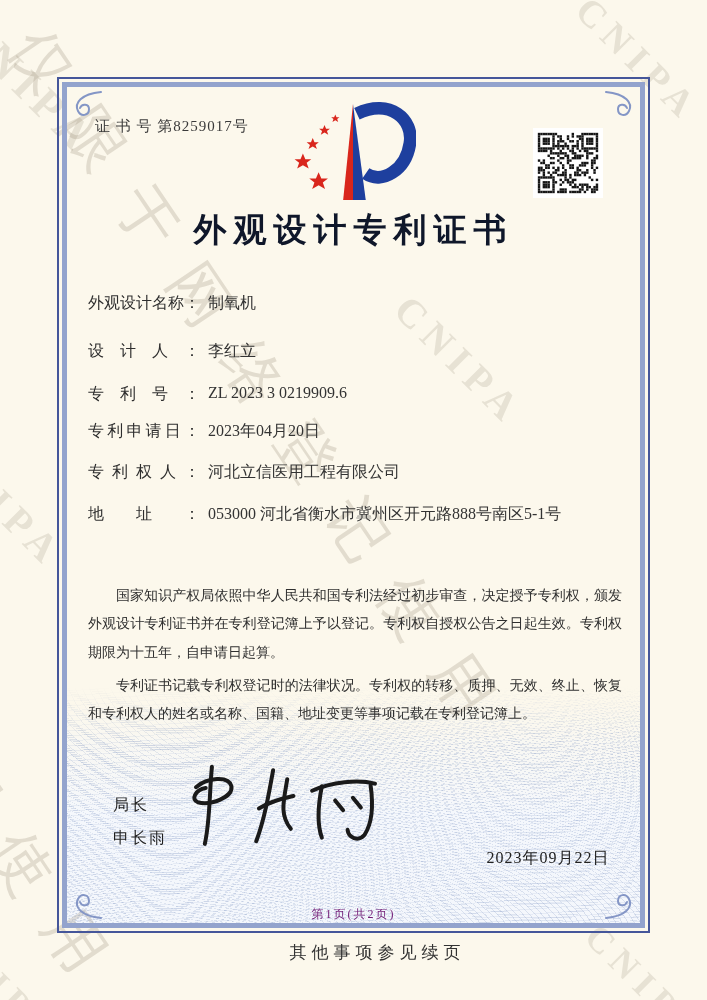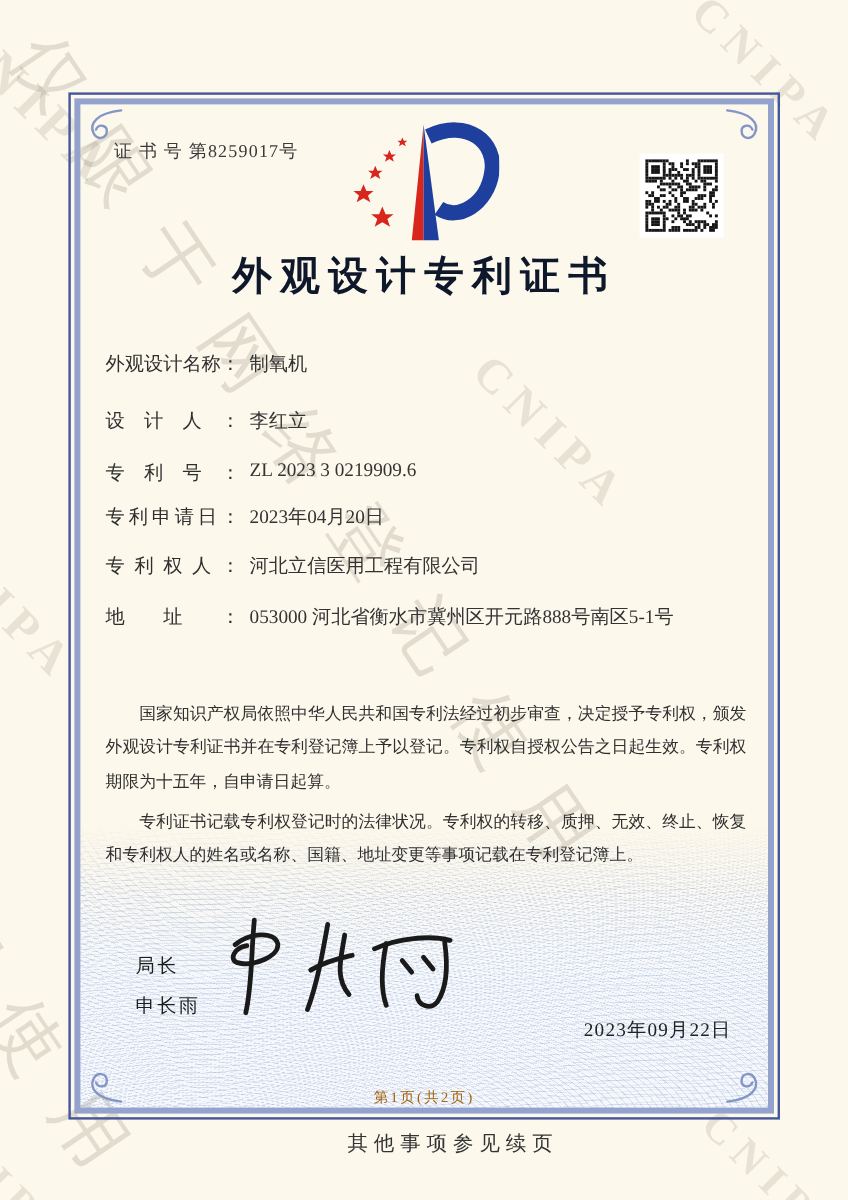--- a/index.html
+++ b/index.html
@@ -53,21 +53,21 @@
   .fvalue{margin-left:8px;color:#333;}
   .paras{position:absolute;left:88px;width:534px;top:582px;font-size:14px;line-height:2.02;
          text-align:justify;color:#2f2f2f;}
   .paras p{margin:0;text-indent:2em;}
   .paras p + p{margin-top:5px;}
   .director{position:absolute;left:113px;font-size:16px;letter-spacing:2px;color:#1f1f1f;}
   .sig{position:absolute;left:188px;top:758px;width:195px;height:92px;}
   .issue-date{position:absolute;left:448px;top:848px;width:200px;text-align:center;
               font-size:16px;letter-spacing:1px;color:#222;}
   .page-info{position:absolute;left:57px;right:57px;top:906px;text-align:center;
-             font-size:12px;letter-spacing:2px;color:#a16207;}
+             font-size:12px;letter-spacing:2px;color:#701a75;}
   .continuation{position:absolute;left:0;right:0;top:941px;text-align:center;
                 font-size:17px;letter-spacing:5px;color:#333;padding-left:48px;}
 </style>
 </head>
 <body>
 
 <div class="page">
 
   <div class="guilloche"></div>
 

